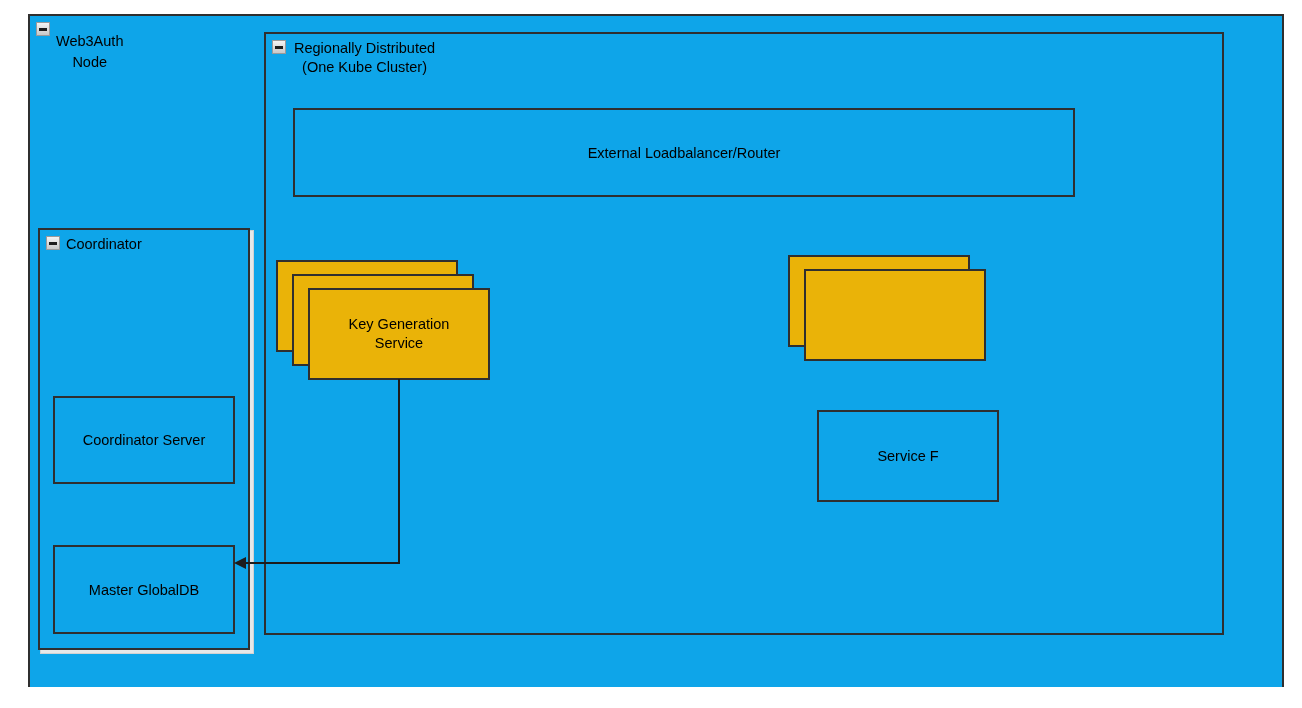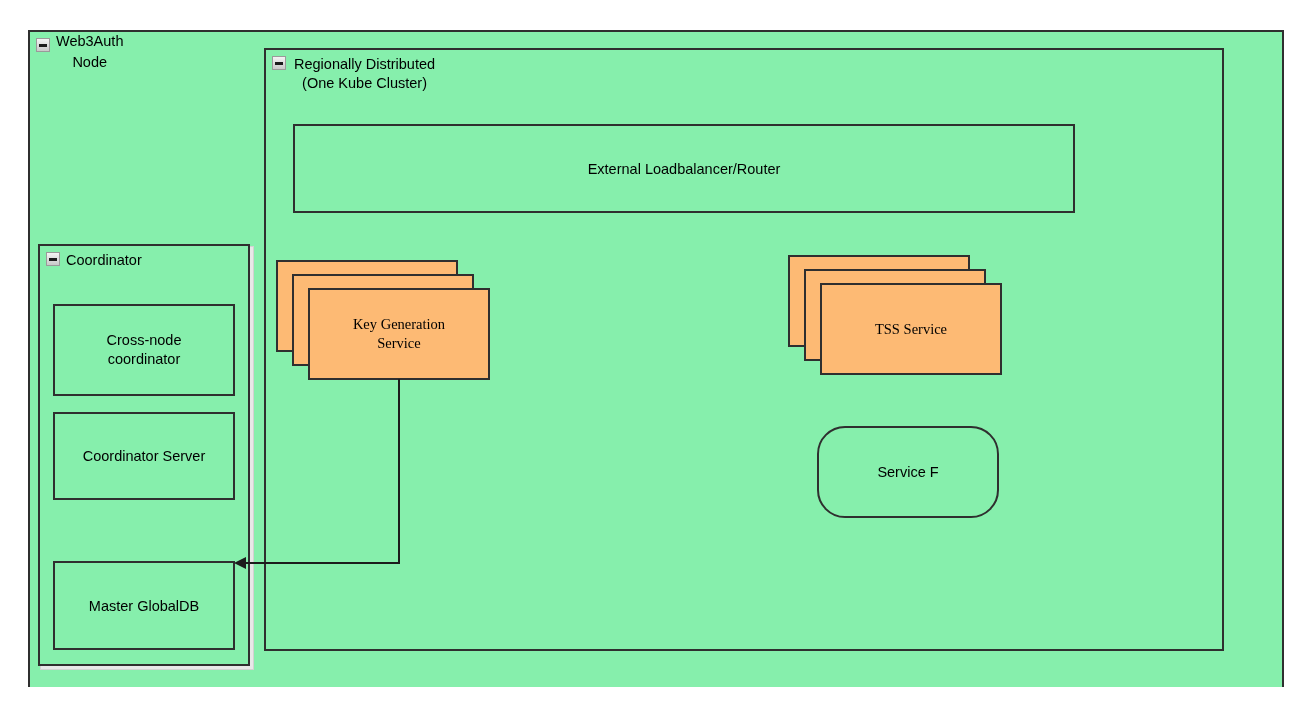--- a/index.html
+++ b/index.html
@@ -18,23 +18,22 @@
     height: 687px;
     background: #ffffff;
     overflow: hidden;
     padding-left: 32px;
   }
 
   
   .node {
     position: absolute;
     box-sizing: border-box;
-    background: #86efac;
+    background: #0ea5e9;
     border: 2px solid #2f2f2f;
-    margin-top: 16px;
   }
 
   
   .group {
     border: 2px solid #2f2f2f;
   }
   .group.shadowed {
     box-shadow: 3px 3px 0 0 #e8e8e8, 3px 3px 0 1px #d2d2d2;
   }
 
@@ -88,23 +87,22 @@
     box-sizing: border-box;
   }
 
   
   .stack {
     position: absolute;
   }
   .stack .card {
     position: absolute;
     box-sizing: border-box;
-    background: #fdba74;
+    background: #eab308;
     border: 2px solid #2f2f2f;
-    font-family: Liberation Serif, serif;
   }
   .stack .card.back2 { left: 0px;  top: 0px;  }
   .stack .card.back1 { left: 16px; top: 14px; }
   .stack .card.front { left: 32px; top: 28px; }
 
   
   .conn-line {
     position: absolute;
     background: #1c1c1c;
   }
@@ -128,24 +126,20 @@
 
   <div style="position:absolute; left:56px; top:31px; font-size:14.5px; line-height:21px;
               color:#000; white-space:pre-line; text-align:center;">Web3Auth
 Node</div>
 
   <div class="node group shadowed" style="left:38px; top:228px; width:212px; height:422px;">
     <div class="collapse-icon"></div>
     <div class="group-label" style="top:5px; left:26px;">Coordinator</div>
   </div>
 
-  <div class="node" style="left:53px; top:288px; width:182px; height:92px;">
-    <div class="box-label">Cross-node
-coordinator</div>
-  </div>
 
   <div class="node" style="left:53px; top:545px; width:182px; height:89px;">
     <div class="box-label">Master GlobalDB</div>
   </div>
 
   <div class="node" style="left:53px; top:396px; width:182px; height:88px;">
     <div class="box-label">Coordinator Server</div>
   </div>
 
   <div class="node group" style="left:264px; top:32px; width:960px; height:603px;">
@@ -164,27 +158,24 @@
     <div class="card front" style="width:182px; height:92px;">
       <div class="box-label">Key Generation
 Service</div>
     </div>
   </div>
 
 
   <div class="stack" style="left:788px; top:255px; width:214px; height:125px;">
     <div class="card back2" style="width:182px; height:92px;"></div>
     <div class="card back1" style="width:182px; height:92px;"></div>
-    <div class="card front" style="width:182px; height:92px;">
-      <div class="box-label">TSS Service</div>
-    </div>
   </div>
 
 
-  <div class="node" style="left:817px; top:410px; width:182px; height:92px;border-radius:28px;">
+  <div class="node" style="left:817px; top:410px; width:182px; height:92px;">
     <div class="box-label">Service F</div>
   </div>
 
   <div class="conn-line" style="left:398px; top:379px; width:2px; height:185px;"></div>
   <div class="conn-line" style="left:244px; top:562px; width:156px; height:2px;"></div>
   <div class="conn-arrowhead" style="left:234px; top:557px;"></div>
 
 </div>
 
 </body></html>

